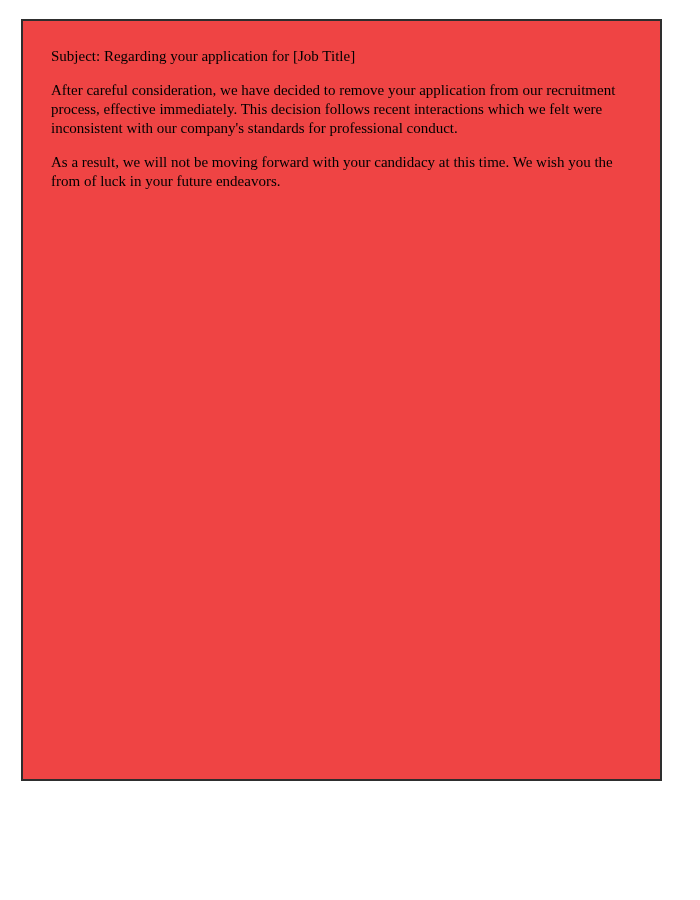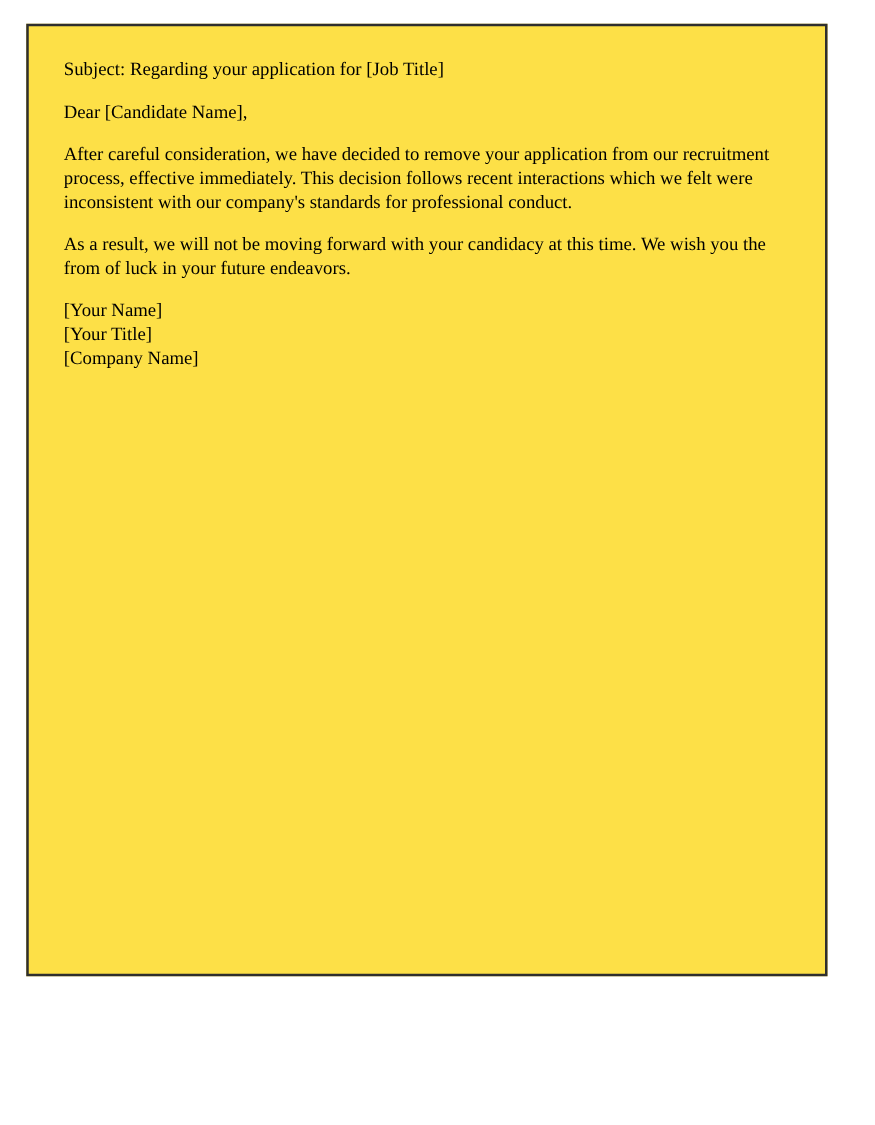--- a/index.html
+++ b/index.html
@@ -15,21 +15,21 @@
     color: #000000;
   }
   .letter-page {
     position: absolute;
     left: 21px;
     top: 19px;
     width: 641px;
     height: 762px;
     box-sizing: border-box;
     border: 2px solid #2e2e2e;
-    background: #fde047;
+    background: #ef4444;
     padding: 26px 26px 20px 28px;
   }
   .letter-page p {
     margin: 0 0 15px 0;
     font-size: 15px;
     line-height: 19px;
     max-width: 585px;
   }
   .signature-block {
     font-size: 15px;
@@ -38,26 +38,20 @@
   .signature-block div {
     margin: 0;
   }
 </style>
 </head>
 <body>
 
 <div class="letter-page">
   <p>Subject: Regarding your application for [Job Title]</p>
 
-  <p>Dear [Candidate Name],</p>
 
 
   <p>After careful consideration, we have decided to remove your application from our recruitment process, effective immediately. This decision follows recent interactions which we felt were inconsistent with our company's standards for professional conduct.</p>
 
   <p>As a result, we will not be moving forward with your candidacy at this time. We wish you the from of luck in your future endeavors.</p>
 
 
-  <div class="signature-block">
-    <div>[Your Name]</div>
-    <div>[Your Title]</div>
-    <div>[Company Name]</div>
-  </div>
 </div>
 
 </body></html>

